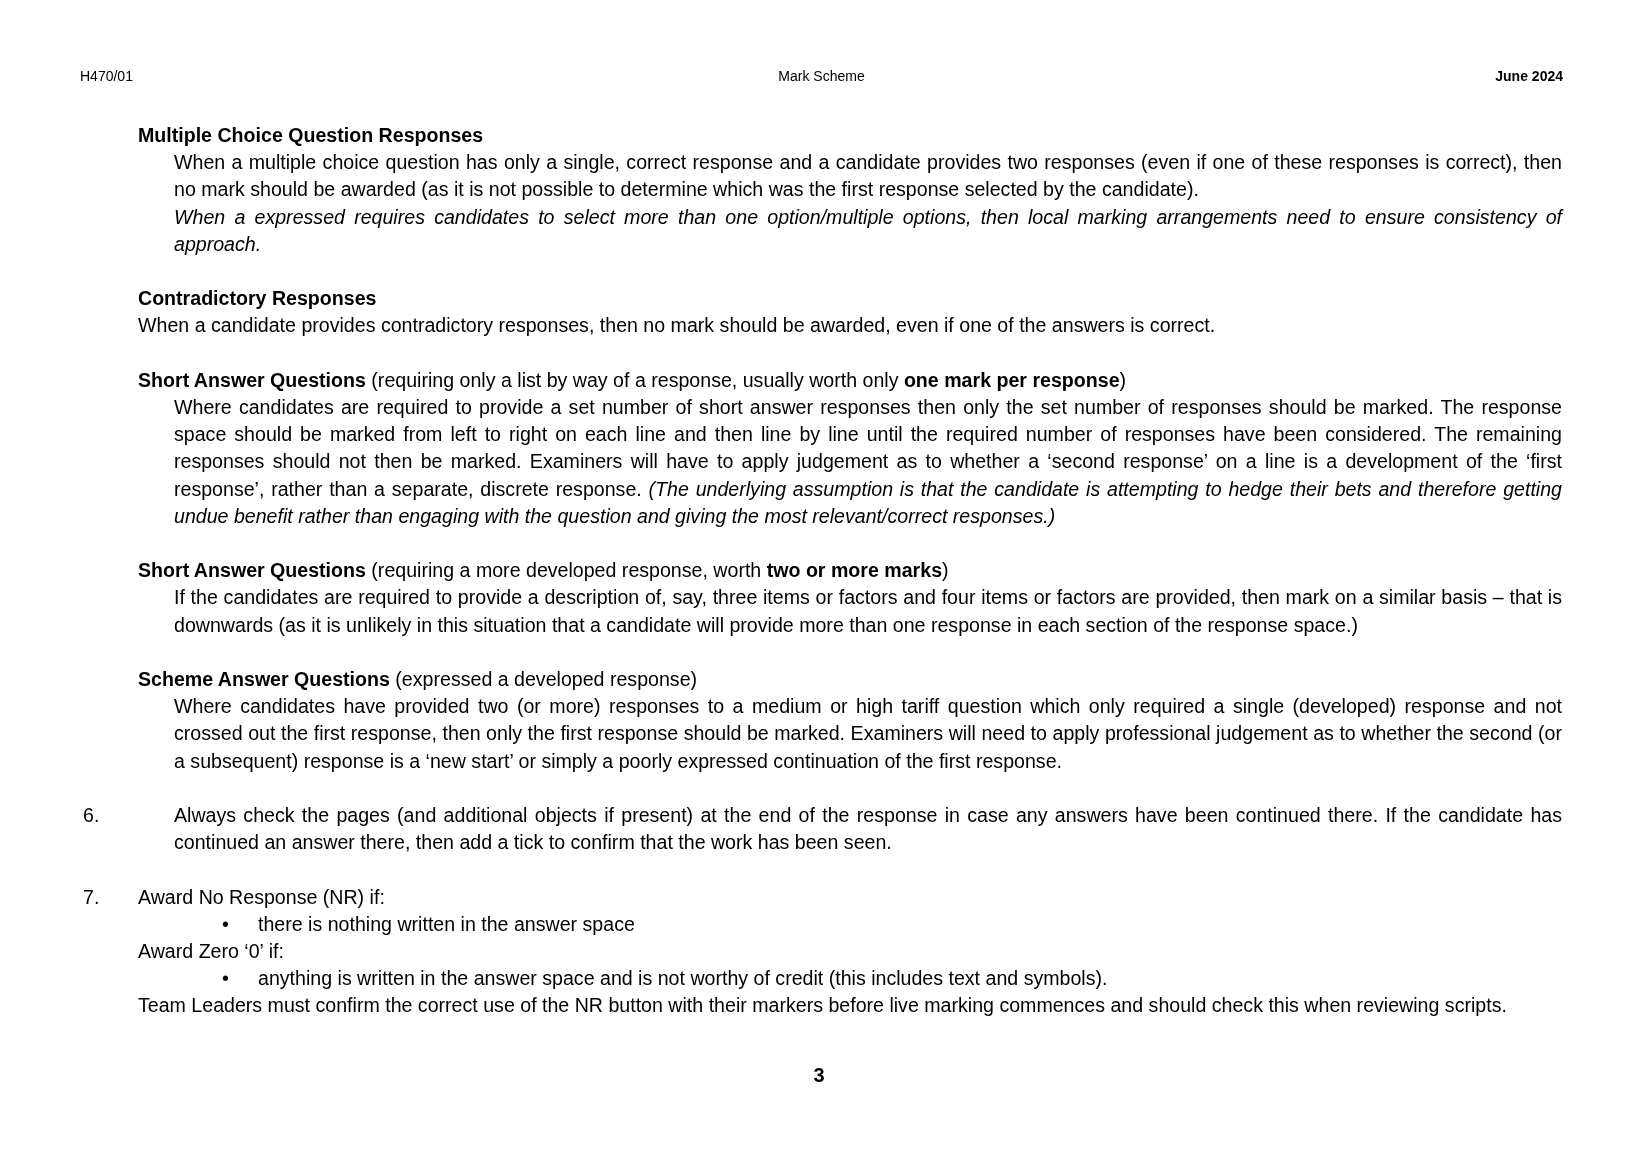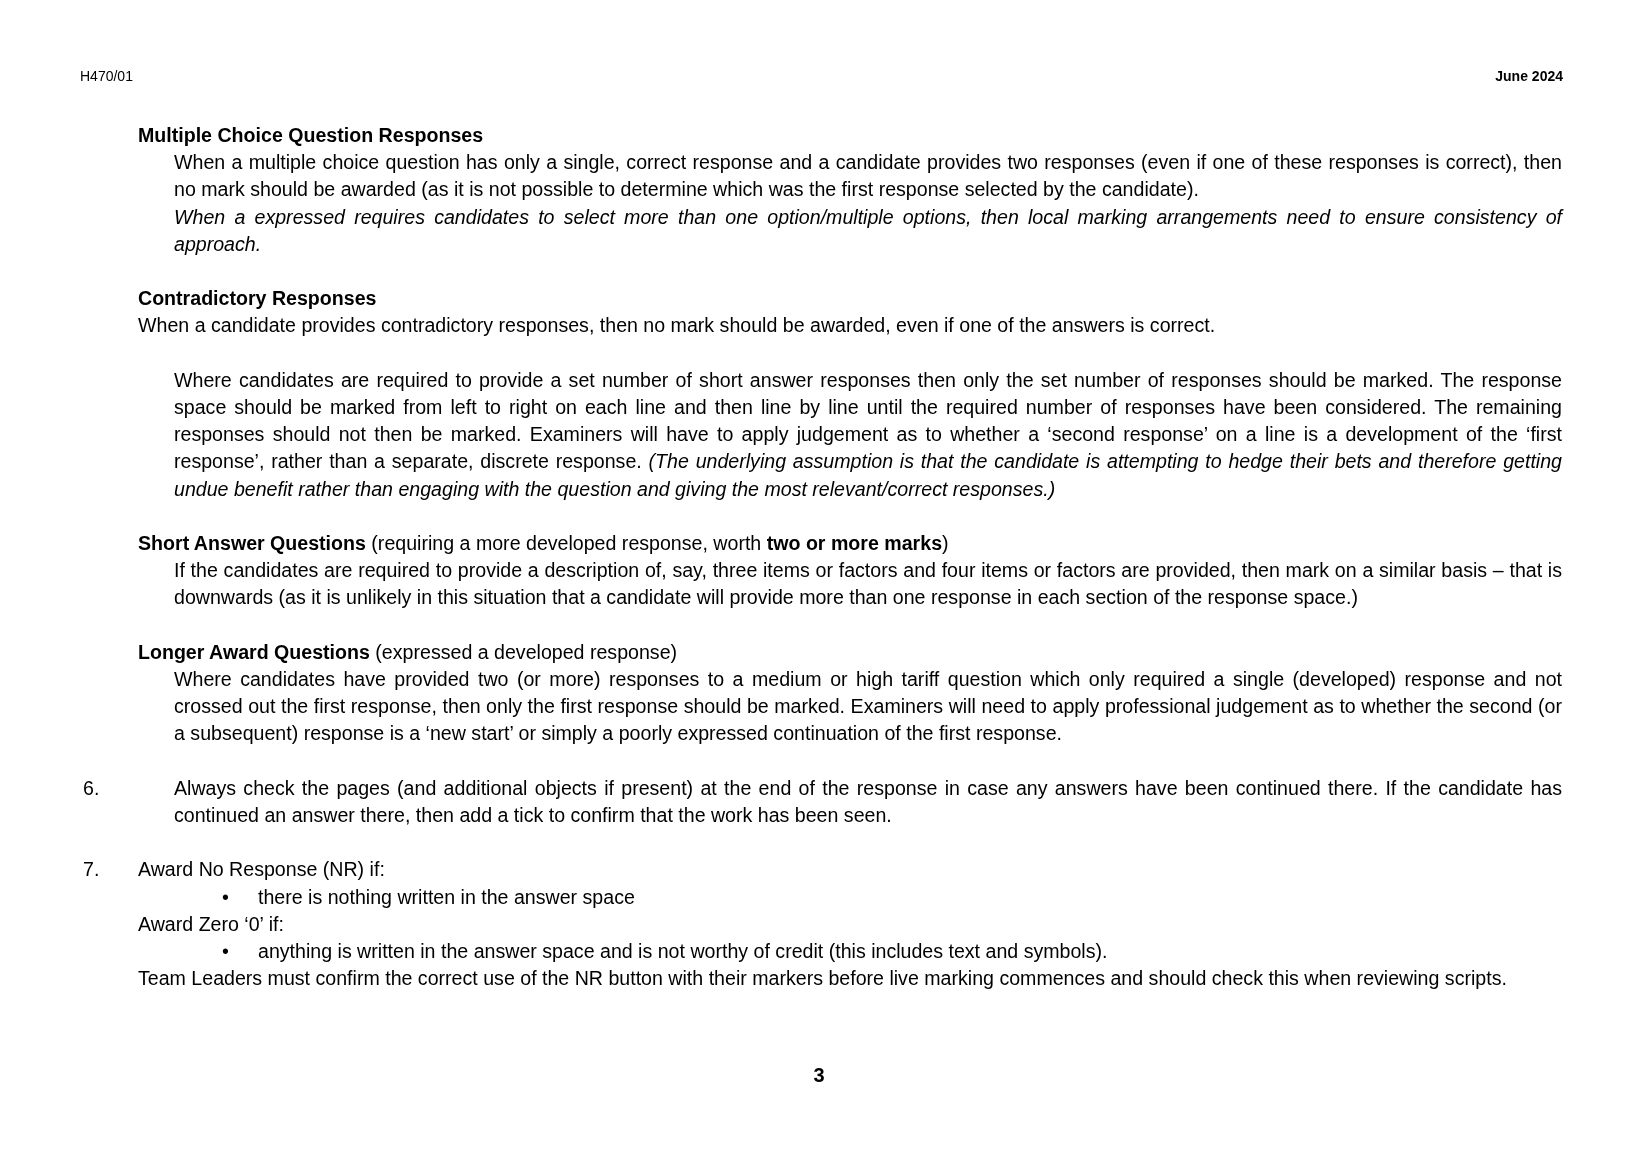--- a/index.html
+++ b/index.html
@@ -67,47 +67,49 @@
     text-align: center;
     font-weight: bold;
     font-size: 20px;
   }
 </style>
 </head>
 <body>
 
 <div class="header">
   <span class="left">H470/01</span>
+  <span class="center">Mark Scheme</span>
   <span class="right">June 2024</span>
 </div>
 
 <div class="content">
 
   <div class="block">
     <div class="heading">Multiple Choice Question Responses</div>
     <div class="just">When a multiple choice question has only a single, correct response and a candidate provides two responses (even if one of these responses is correct), then no mark should be awarded (as it is not possible to determine which was the first response selected by the candidate).</div>
     <div class="just it">When a expressed requires candidates to select more than one option/multiple options, then local marking arrangements need to ensure consistency of approach.</div>
   </div>
 
   <div class="block">
     <div class="heading">Contradictory Responses</div>
     <div>When a candidate provides contradictory responses, then no mark should be awarded, even if one of the answers is correct.</div>
   </div>
 
   <div class="block">
+    <div><b>Short Answer Questions</b><span> (requiring only a list by way of a response, usually worth only </span><b>one mark per response</b><span>)</span></div>
     <div class="just"><span>Where candidates are required to provide a set number of short answer responses then only the set number of responses should be marked. The response space should be marked from left to right on each line and then line by line until the required number of responses have been considered.  The remaining responses should not then be marked. Examiners will have to apply judgement as to whether a ‘second response’ on a line is a development of the ‘first response’, rather than a separate, discrete response.  </span><span class="it">(The underlying assumption is that the candidate is attempting to hedge their bets and therefore getting undue benefit rather than engaging with the question and giving the most relevant/correct responses.)</span></div>
   </div>
 
   <div class="block">
     <div><b>Short Answer Questions</b><span> (requiring a more developed response, worth </span><b>two or more marks</b><span>)</span></div>
     <div class="just">If the candidates are required to provide a description of, say, three items or factors and four items or factors are provided, then mark on a similar basis – that is downwards (as it is unlikely in this situation that a candidate will provide more than one response in each section of the response space.)</div>
   </div>
 
   <div class="block">
-    <div><b>Longer Award Questions</b><span> (expressed a developed response)</span></div>
+    <div><b>Scheme Answer Questions</b><span> (expressed a developed response)</span></div>
     <div class="just">Where candidates have provided two (or more) responses to a medium or high tariff question which only required a single (developed) response and not crossed out the first response, then only the first response should be marked. Examiners will need to apply professional judgement as to whether the second (or a subsequent) response is a ‘new start’ or simply a poorly expressed continuation of the first response.</div>
   </div>
 
   <div class="block numbered">
     <span class="num">6.</span>
     <div class="just">Always check the pages (and additional objects if present) at the end of the response in case any answers have been continued there. If the candidate has continued an answer there, then add a tick to confirm that the work has been seen.</div>
   </div>
 
   <div class="block numbered">
     <span class="num">7.</span>

